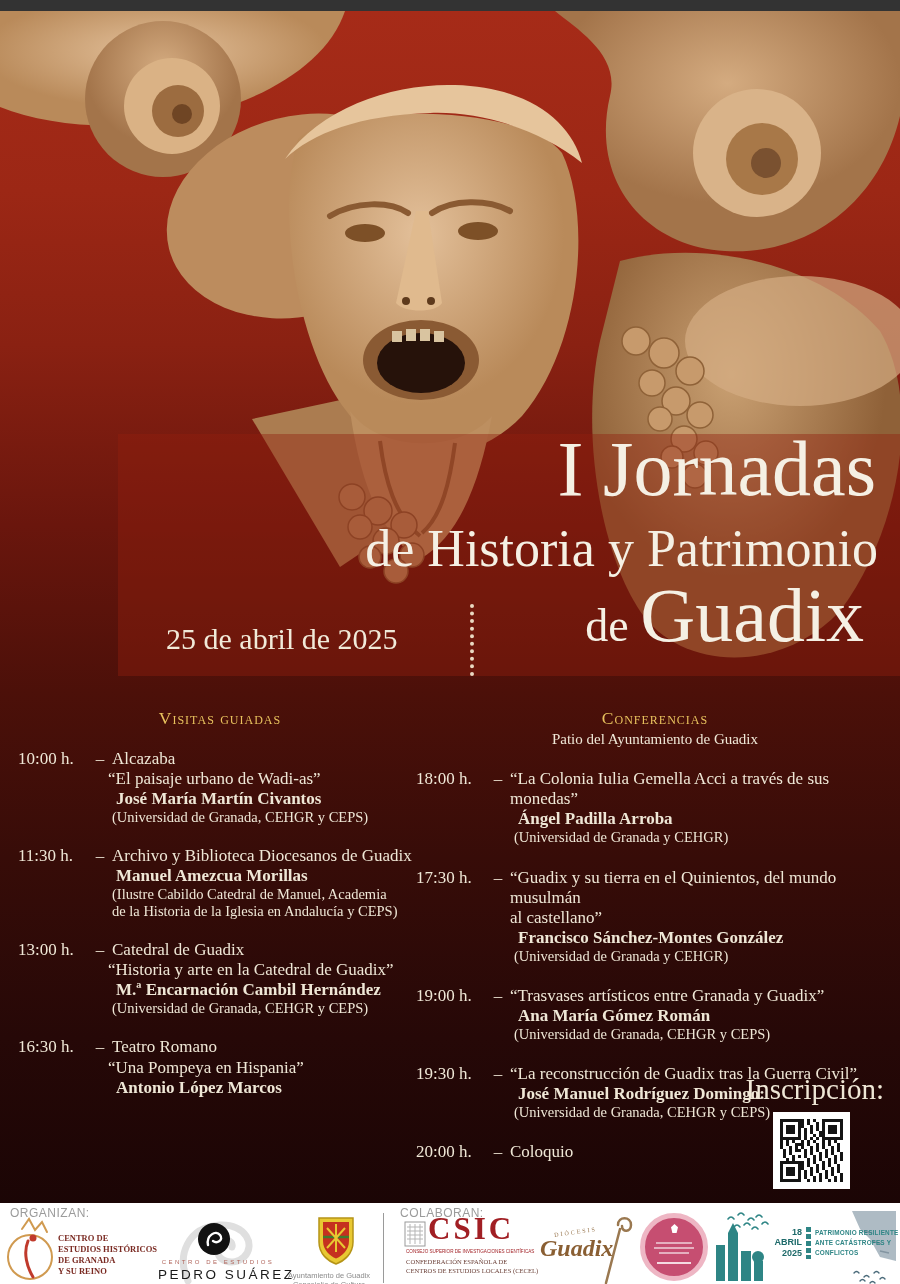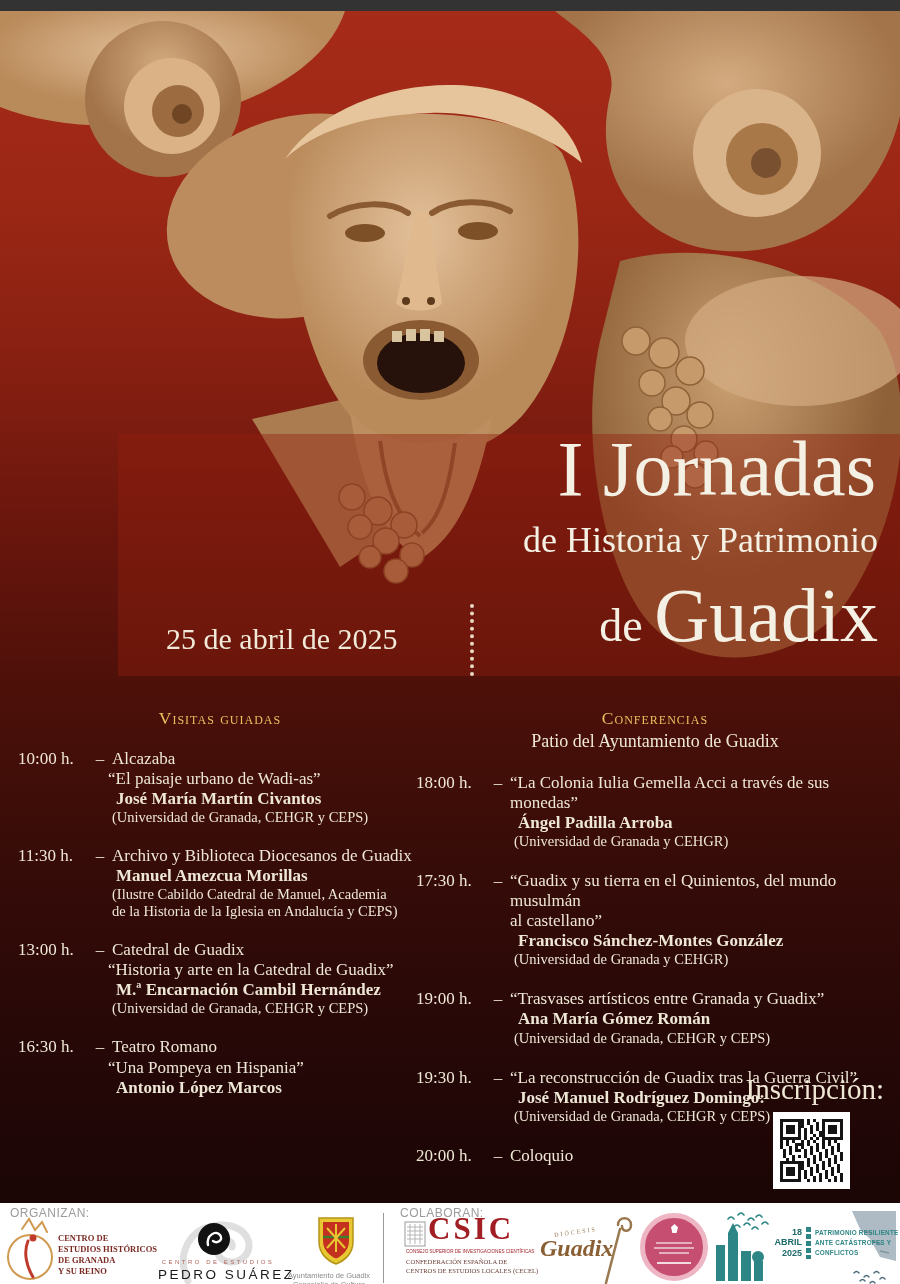--- a/index.html
+++ b/index.html
@@ -11,32 +11,32 @@
       #4c1009 53%, #370c08 66%, #260807 80%, #1b0505 93%, #170404 100%);
   }
   
   .hero{position:absolute;left:0;top:0;width:900px;height:665px;}
   
   .title-band{
     position:absolute;left:118px;top:423px;width:782px;height:242px;
     background:rgba(146,32,15,.42);color:#f5f0e4;
   }
   .t1{position:absolute;top:-6px;right:24px;font-size:78px;line-height:1.05;white-space:nowrap;}
-  .t2{position:absolute;top:88px;right:22px;font-size:36px;line-height:1.05;white-space:nowrap;}
-  .t3{position:absolute;top:138px;right:22px;white-space:nowrap;}
+  .t2{position:absolute;top:88px;right:22px;font-size:52px;line-height:1.05;white-space:nowrap;}
+  .t3{position:absolute;top:138px;right:36px;white-space:nowrap;}
   .t3 .t3-de{font-size:46px;}
   .t3 .t3-main{font-size:76px;}
   .date{position:absolute;left:48px;top:188px;font-size:30px;color:#f1ead9;}
   .dots{position:absolute;left:352px;top:170px;height:72px;width:0;border-left:4px dotted #ead9c2;}
   
   .col{position:absolute;color:#efe7d6;font-size:17px;line-height:1.18;}
   .col-visitas{left:18px;top:697px;width:404px;}
   .col-conf{left:416px;top:697px;width:478px;}
   .col-heading{text-align:center;font-variant:small-caps;letter-spacing:1px;color:#e8c25e;font-size:17.5px;}
-  .venue{text-align:center;font-size:18px;margin-top:2px;}
+  .venue{text-align:center;font-size:15px;margin-top:2px;}
   .item{margin-top:20px;}
   .col-conf .item{margin-top:21px;}
   .item-head{display:flex;}
   .time{flex:0 0 70px;}
   .dash{flex:0 0 24px;text-align:center;}
   .place{flex:1;}
   .sub{margin-left:90px;}
   .talk{white-space:pre-line;}
   .speaker{font-weight:bold;margin-left:8px;}
   .affil{font-size:14.5px;margin-left:4px;white-space:pre-line;}

